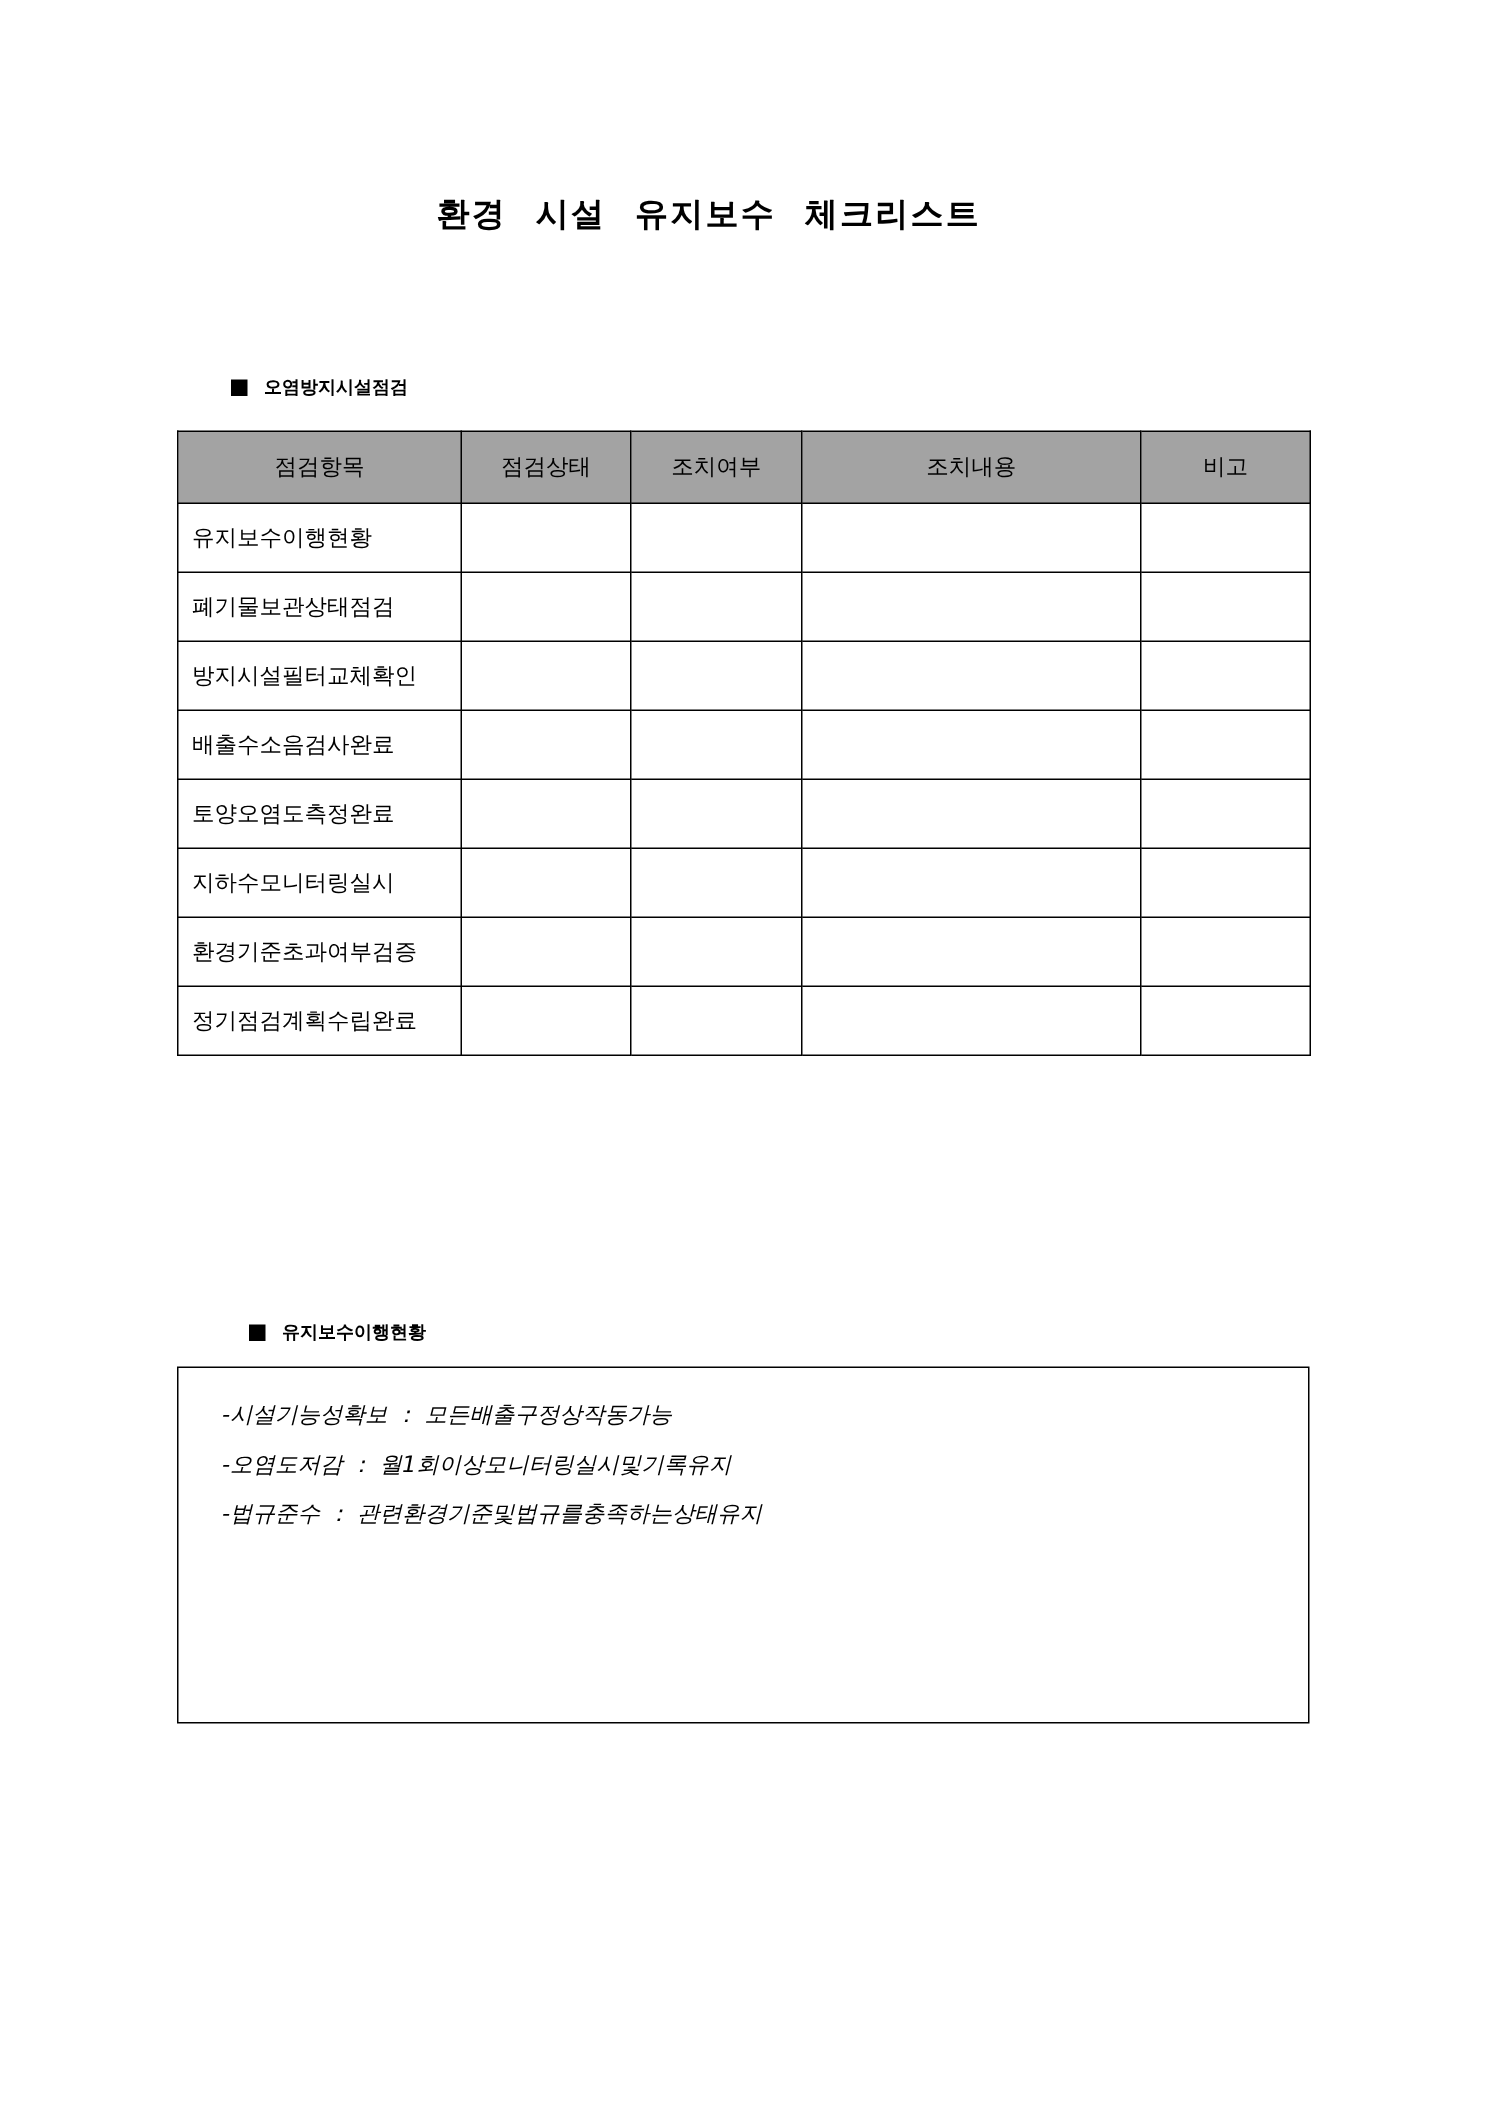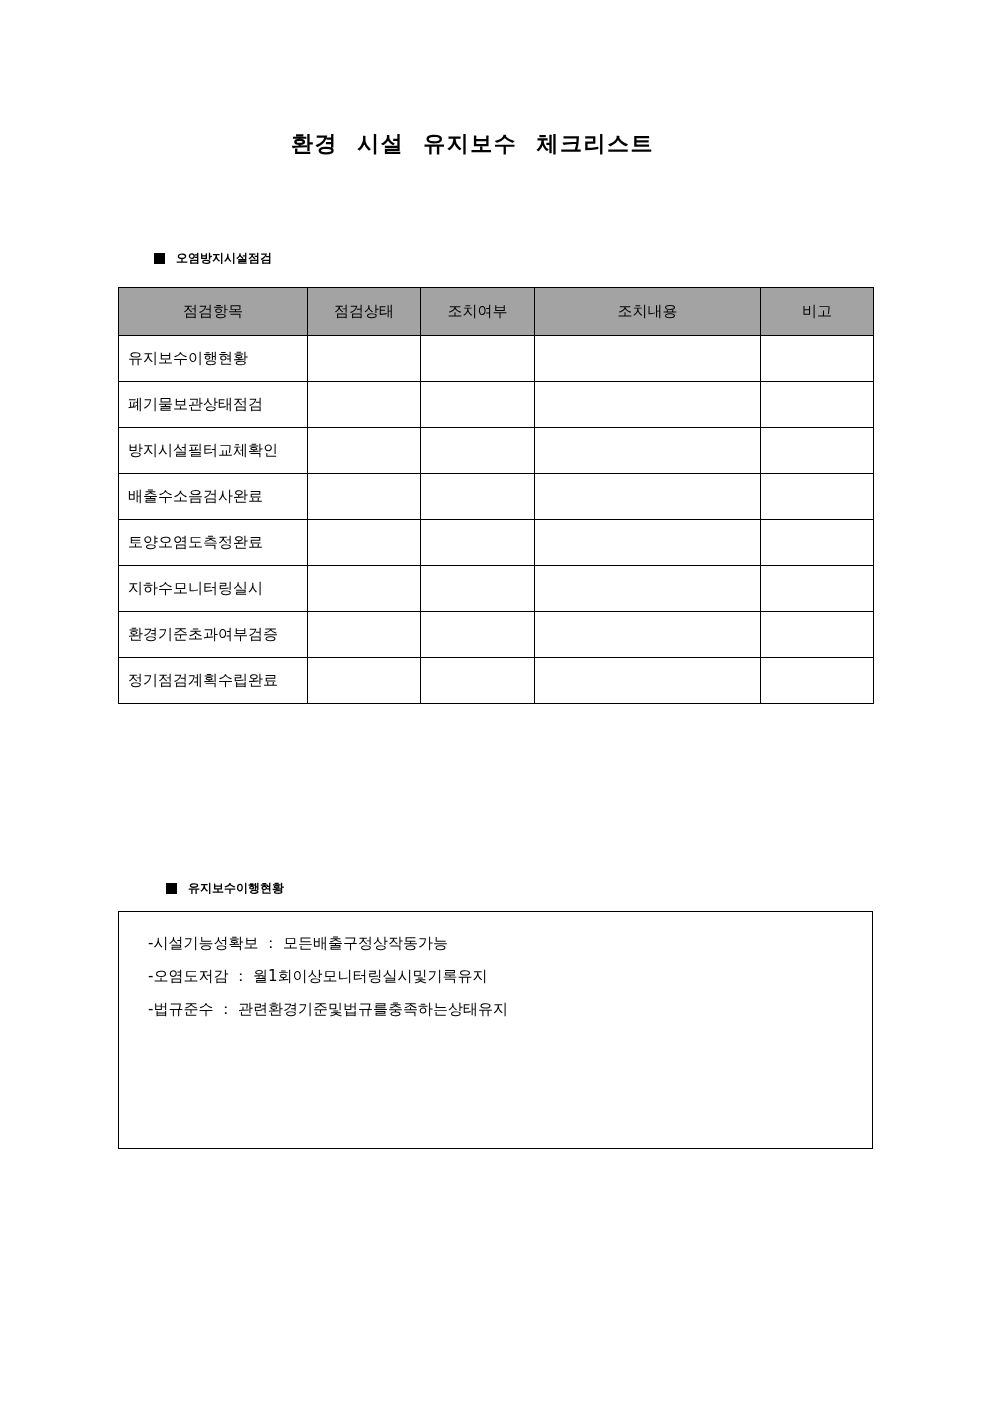--- a/index.html
+++ b/index.html
@@ -103,20 +103,21 @@
   .notes-box {
     position: absolute;
     left: 118px;
     top: 911px;
     width: 755px;
     height: 238px;
     box-sizing: border-box;
     border: 1px solid #000000;
     background: #ffffff;
     padding: 24px 0 0 29px;
+    font-style: italic;
   }
   .notes-line {
     font-size: 15px;
     line-height: 1;
     margin-bottom: 18px;
     white-space: nowrap;
   }
 </style>
 </head>
 <body>

